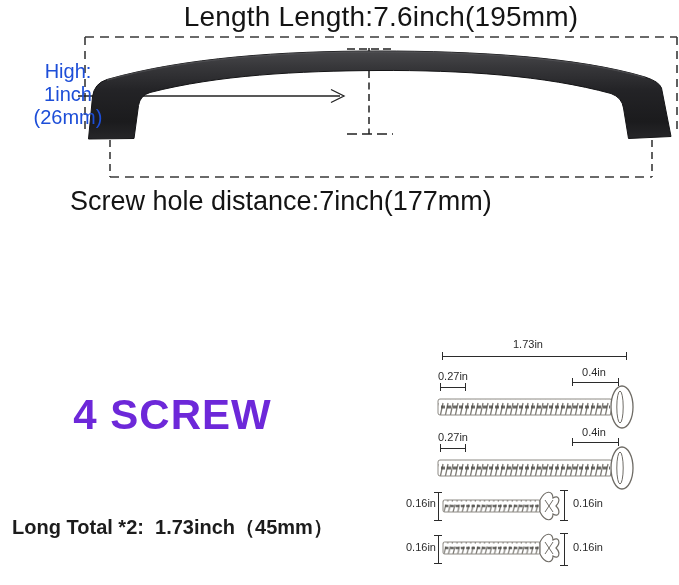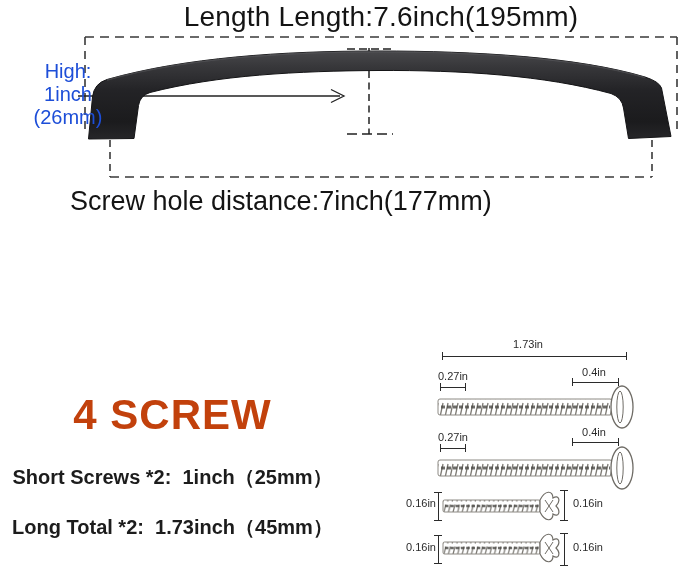--- a/index.html
+++ b/index.html
@@ -15,21 +15,21 @@
     position:absolute;left:0;top:60px;width:78px;text-align:center;
     font-size:20px;line-height:1.16;white-space:pre-line;color:#1d4ed8;margin-left:29px;
   }
   .screwhole-label{
     position:absolute;left:70px;top:186px;width:592px;text-align:left;
     font-size:27px;color:#141414;
   }
   .diagram-svg{position:absolute;left:0;top:0;}
   .screw-heading{
     position:absolute;left:0;top:391px;width:345px;text-align:center;
-    font-size:42px;font-weight:800;letter-spacing:1px;color:#c2410c;
+    font-size:42px;font-weight:800;letter-spacing:1px;color:#6d28d9;
   }
   .screw-line{
     position:absolute;left:0;width:345px;text-align:center;
     font-size:20px;font-weight:600;white-space:pre;color:#1c1c1c;
   }
   .screw-line.short{top:464px;}
   .screw-line.long{top:514px;}
   .screw-panel{position:absolute;left:390px;top:332px;width:289px;height:233px;text-decoration:underline;}
   .dimlabel{position:absolute;font-size:11px;color:#2b2b2b;white-space:nowrap;}
   .dimlabel.ctr{text-align:center;}
@@ -87,21 +87,20 @@
     <path d="M107,80 C185,58 282,51.8 378,51.8 C476,51.8 578,57.8 645,77.5" fill="none" stroke="#5c5c60" stroke-width="1.6" opacity="0.55"></path>
   </svg>
 
   <div class="high-label">High:
 1inch
 (26mm)</div>
 
   <div class="screwhole-label">Screw hole distance:7inch(177mm)</div>
 
   <div class="screw-heading">4 SCREW</div>
-  <div class="screw-line short">Short Screws *2:  1inch（25mm）</div>
   <div class="screw-line long">Long Total *2:  1.73inch（45mm）</div>
 
   <div class="screw-panel">
 
     <div class="dimlabel ctr" style="left:38px;top:6px;width:200px;">1.73in</div>
     <div class="hdim" style="left:52px;top:20px;width:183px;"></div>
 
     <div class="dimlabel" style="left:48px;top:38px;">0.27in</div>
     <div class="hdim" style="left:50px;top:51px;width:24px;"></div>
     <div class="dimlabel ctr" style="left:174px;top:34px;width:60px;">0.4in</div>

